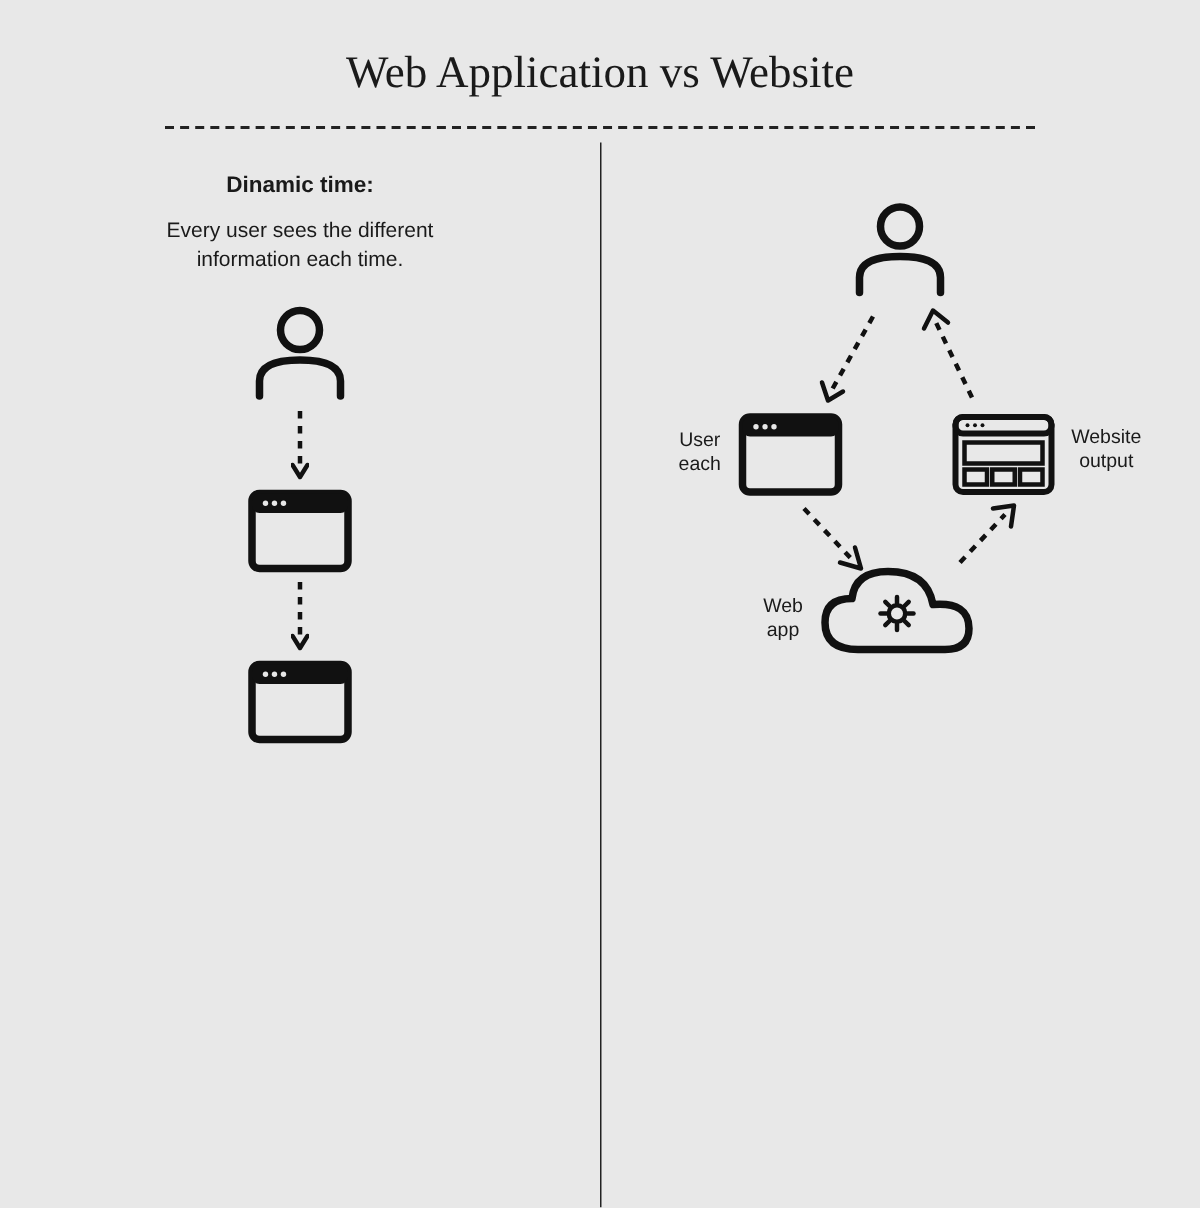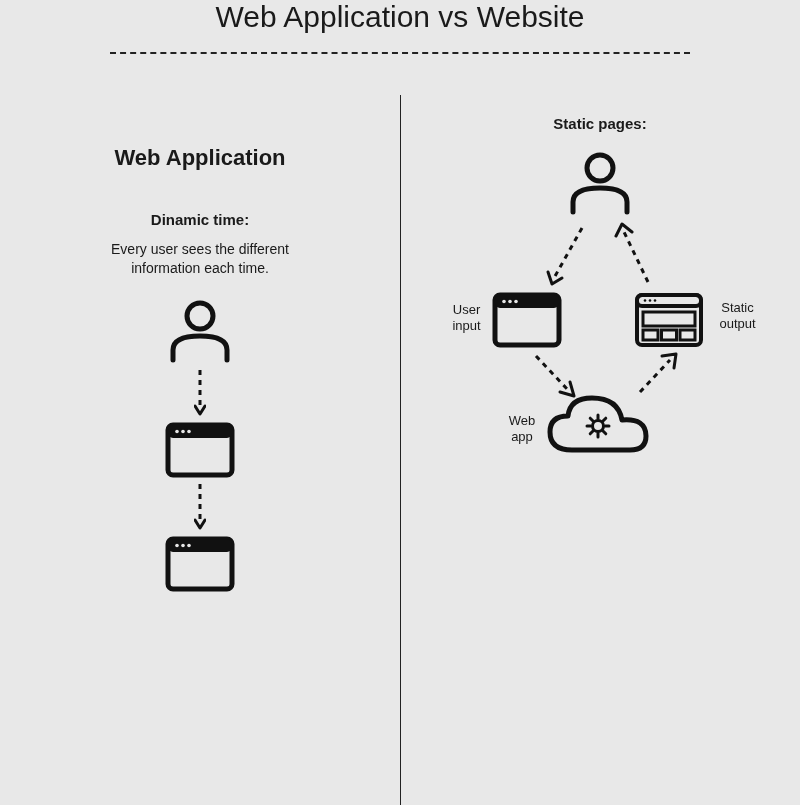--- a/index.html
+++ b/index.html
@@ -8,20 +8,22 @@
     background:#e8e8e8;
     font-family:Arial,Helvetica,sans-serif;
     color:#1a1a1a;
     position:relative;
     overflow:hidden;
   }
   .title{
     text-align:center;
     font-size:30px;
     font-weight:400;
+    padding-top:32px;
+    font-family:Liberation Serif, serif;
   }
   .dash{
     margin:18px 110px 0;
     border-top:2px dashed #222;
   }
   .vline{
     position:absolute;
     left:400px;top:95px;width:1px;height:710px;
     background:#222;
   }
@@ -112,21 +114,20 @@
   </defs>
 </svg>
 
 <div class="title">Web Application vs Website</div>
 <div class="dash"></div>
 <div class="vline"></div>
 
 <div class="cols">
 
   <div class="col">
-    <h2>Web Application</h2>
     <div class="sub">Dinamic time:</div>
     <p class="desc">Every user sees the different information each time.</p>
     <div class="stack">
       <svg width="70" height="66">
           <use href="#user-icon"></use>
         </svg>
       <svg class="arrow" viewBox="0 0 12 50">
           <use href="#darrow-down"></use>
         </svg>
       <svg width="70" height="56">
@@ -135,38 +136,37 @@
       <svg class="arrow" viewBox="0 0 12 50">
           <use href="#darrow-down"></use>
         </svg>
       <svg width="70" height="56">
           <use href="#window-icon"></use>
         </svg>
     </div>
   </div>
 
   <div class="col">
-    <div class="sub">Static pages:</div>
 
     <div class="graph">
       <svg class="g-user" width="70" height="66">
           <use href="#user-icon"></use>
         </svg>
       <svg class="g-win1" width="70" height="56">
           <use href="#window-icon"></use>
         </svg>
       <svg class="g-win2" width="70" height="56">
           <use href="#wireframe-icon"></use>
         </svg>
       <svg class="g-cloud" width="112" height="68">
           <use href="#cloud-gear"></use>
         </svg>
 
-      <span class="lbl user-input">User input</span>
-      <span class="lbl dyn-out">Static output</span>
+      <span class="lbl user-input">User each</span>
+      <span class="lbl dyn-out">Website output</span>
       <span class="lbl webapp">Web app</span>
 
       <svg class="darr" style="left:92px;top:72px" width="50" height="70">
         <line x1="40" y1="6" x2="12" y2="56" stroke="#111" stroke-width="3" stroke-dasharray="5 5"></line>
         <path d="M6,50 L10,62 L20,56" fill="none" stroke="#111" stroke-width="3" stroke-linecap="round" stroke-linejoin="round"></path>
       </svg>
       <svg class="darr" style="left:162px;top:72px" width="50" height="70">
         <line x1="36" y1="60" x2="12" y2="10" stroke="#111" stroke-width="3" stroke-dasharray="5 5"></line>
         <path d="M4,14 L10,2 L20,10" fill="none" stroke="#111" stroke-width="3" stroke-linecap="round" stroke-linejoin="round"></path>
       </svg>

